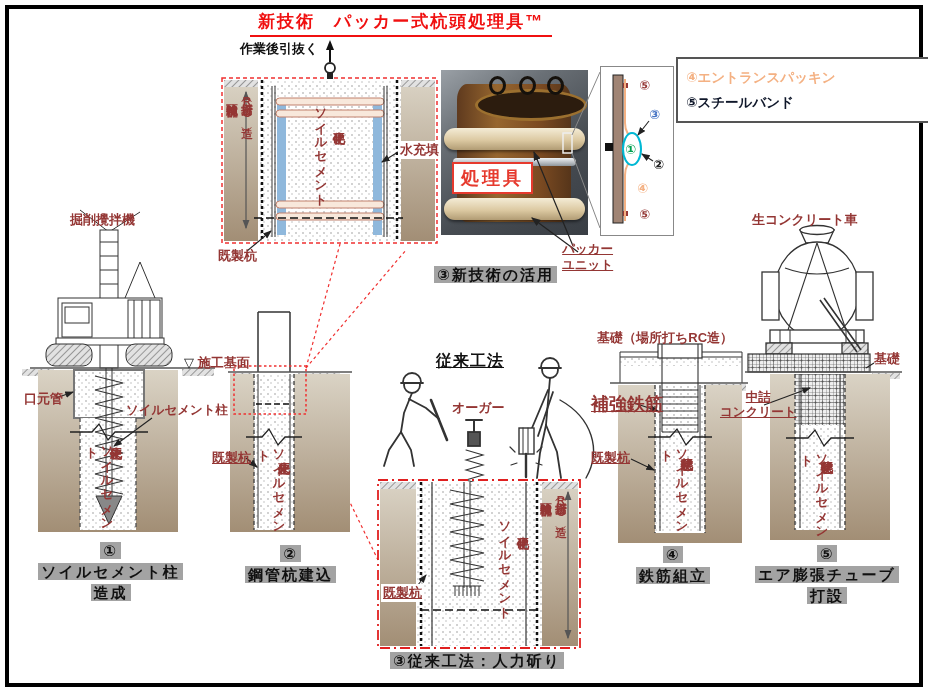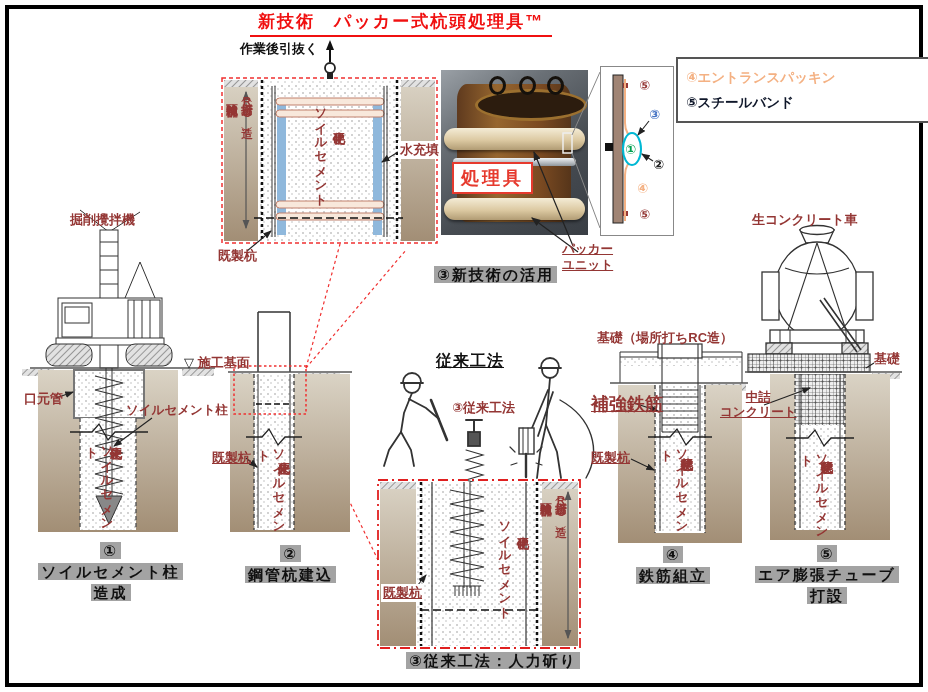--- a/index.html
+++ b/index.html
@@ -363,27 +363,27 @@
 
   <div class="lbl und" style="left:212px;top:449px">既製杭</div>
   <div class="vt" style="left:256px;top:441px;height:95px">ソイルセメント</div>
   <div class="vt" style="left:276px;top:452px;height:55px">未硬化</div>
   <div class="capwrap" style="left:228px;top:543px;width:125px">
     <span class="hl">②</span><br>
     <span class="hl">鋼管杭建込</span>
   </div>
 
   <div class="lbl blk und" style="left:436px;top:351px;font-size:16px;letter-spacing:1px">従来工法</div>
-  <div class="lbl" style="left:452px;top:399px">③従来工法</div>
+  <div class="lbl" style="left:452px;top:399px">オーガー</div>
   <div class="lbl wbg und" style="left:381px;top:584px">既製杭</div>
   <div class="vt" style="left:497px;top:513px;height:100px">ソイルセメント</div>
   <div class="vt" style="left:515px;top:527px;height:55px">半硬化</div>
   <div class="vt2" style="left:538px;top:494px;height:150px">杭頭補強部
 （場所打RC造）</div>
-  <div class="capwrap" style="left:388px;top:650px;width:210px"><span class="hl">③従来工法：人力斫り</span></div>
+  <div class="capwrap" style="left:372px;top:650px;width:210px"><span class="hl">③従来工法：人力斫り</span></div>
 
   <div class="lbl" style="left:597px;top:329px;font-size:13px">基礎（場所打ちRC造）</div>
   <div class="lbl und" style="left:591px;top:392px;font-size:18px">補強鉄筋</div>
   <div class="lbl und" style="left:591px;top:449px">既製杭</div>
   <div class="vt" style="left:659px;top:441px;height:95px">ソイルセメント</div>
   <div class="vt" style="left:679px;top:448px;height:65px">硬化状態</div>
   <div class="capwrap" style="left:603px;top:544px;width:140px">
     <span class="hl">④</span><br>
     <span class="hl">鉄筋組立</span>
   </div>

